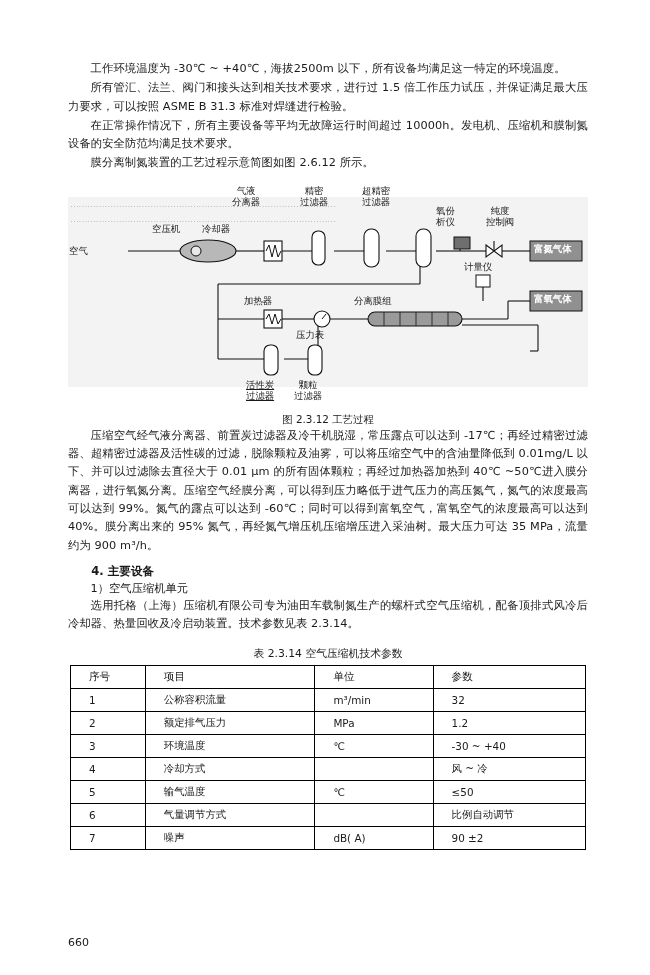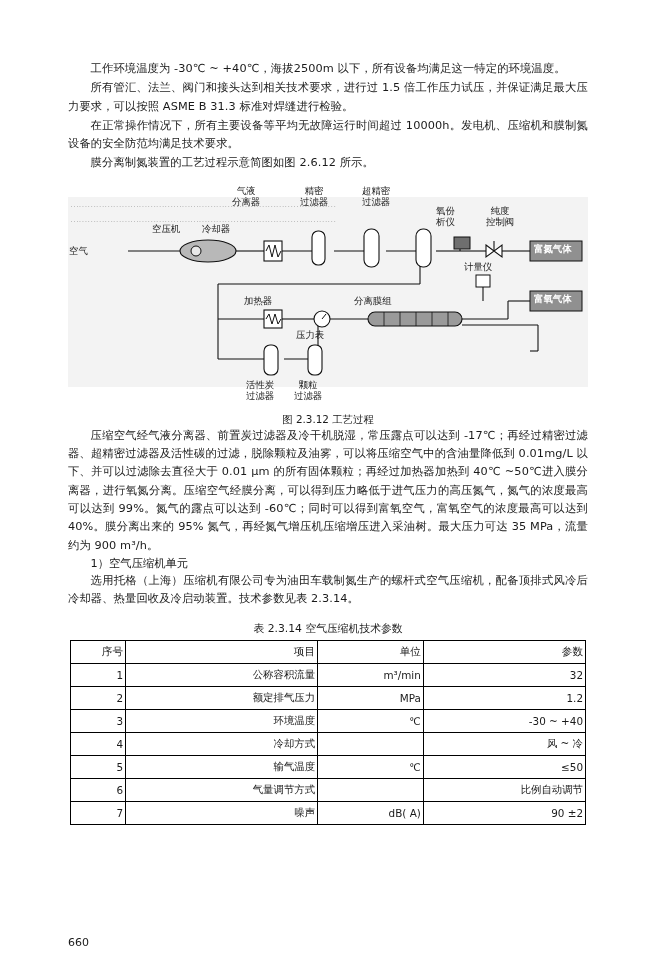--- a/index.html
+++ b/index.html
@@ -64,23 +64,23 @@
     text-align:center;font-size:10.8px;margin:14px 0 4px 0;
   }
   table.spec{
     border-collapse:collapse;
     width:516px;
     margin:0 auto;
     font-size:10.4px;
   }
   table.spec th,table.spec td{
     border:1px solid #000;
-    text-align:right;
+    text-align:left;
     height:22px;
-    padding:0 2px;
+    padding:0 18px;
     font-weight:normal;
   }
   table.spec thead th{font-size:10.6px;}
   .c-no{width:52px;}
   .c-item{width:196px;}
   .c-unit{width:104px;}
   .c-val{width:164px;}
   .pageno{
     position:absolute;
     left:68px;bottom:26px;
@@ -189,30 +189,31 @@
     <div style="position:absolute;left:368px;top:26px;text-align:center;white-space:pre-line;line-height:1.2;" class="fig-label">氧份
 析仪</div>
     <div style="position:absolute;left:418px;top:26px;text-align:center;white-space:pre-line;line-height:1.2;" class="fig-label">纯度
 控制阀</div>
     <div style="position:absolute;left:466px;top:64px;color:#fff;font-weight:bold;" class="fig-label">富氮气体</div>
     <div style="position:absolute;left:466px;top:114px;color:#fff;font-weight:bold;" class="fig-label">富氧气体</div>
     <div style="position:absolute;left:176px;top:116px;" class="fig-label">加热器</div>
     <div style="position:absolute;left:286px;top:116px;" class="fig-label">分离膜组</div>
     <div style="position:absolute;left:396px;top:82px;" class="fig-label">计量仪</div>
     <div style="position:absolute;left:228px;top:150px;" class="fig-label">压力表</div>
-    <div style="position:absolute;left:178px;top:200px;text-align:center;white-space:pre-line;line-height:1.2;" class="fig-label">活性炭
+    <div style="position:absolute;left:178px;top:200px;text-align:center;white-space:pre-line;line-height:1.2;text-decoration:underline;" class="fig-label">活性炭
 过滤器</div>
     <div style="position:absolute;left:226px;top:200px;text-align:center;white-space:pre-line;line-height:1.2;" class="fig-label">颗粒
 过滤器</div>
   </div>
 
   <div class="fig-cap">图 2.3.12   工艺过程</div>
 
   <p class="body indent" style="">压缩空气经气液分离器、前置炭过滤器及冷干机脱湿，常压露点可以达到 -17℃；再经过精密过滤器、超精密过滤器及活性碳的过滤，脱除颗粒及油雾，可以将压缩空气中的含油量降低到 0.01mg/L 以下、并可以过滤除去直径大于 0.01 μm 的所有固体颗粒；再经过加热器加热到 40℃ ~50℃进入膜分离器，进行氧氮分离。压缩空气经膜分离，可以得到压力略低于进气压力的高压氮气，氮气的浓度最高可以达到 99%。氮气的露点可以达到 -60℃；同时可以得到富氧空气，富氧空气的浓度最高可以达到 40%。膜分离出来的 95% 氮气，再经氮气增压机压缩增压进入采油树。最大压力可达 35 MPa，流量约为 900 m³/h。</p>
 
+  <div class="section-head">4. 主要设备</div>
   <div class="sub-head">1）空气压缩机单元</div>
   <p class="body indent">选用托格（上海）压缩机有限公司专为油田车载制氮生产的螺杆式空气压缩机，配备顶排式风冷后冷却器、热量回收及冷启动装置。技术参数见表 2.3.14。</p>
 
   <div class="tbl-title">表 2.3.14   空气压缩机技术参数</div>
 
   <table class="spec">
     <thead>
       <tr>
         <th class="c-no">序号</th>
         <th class="c-item">项目</th>

